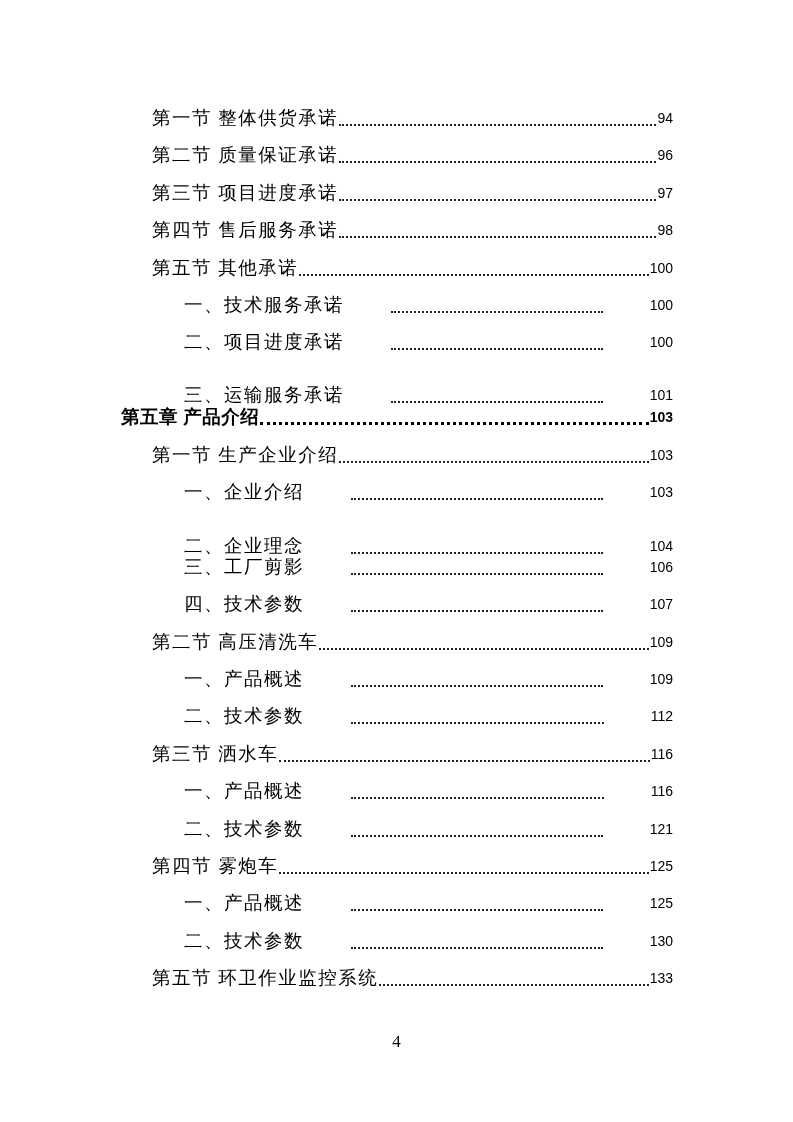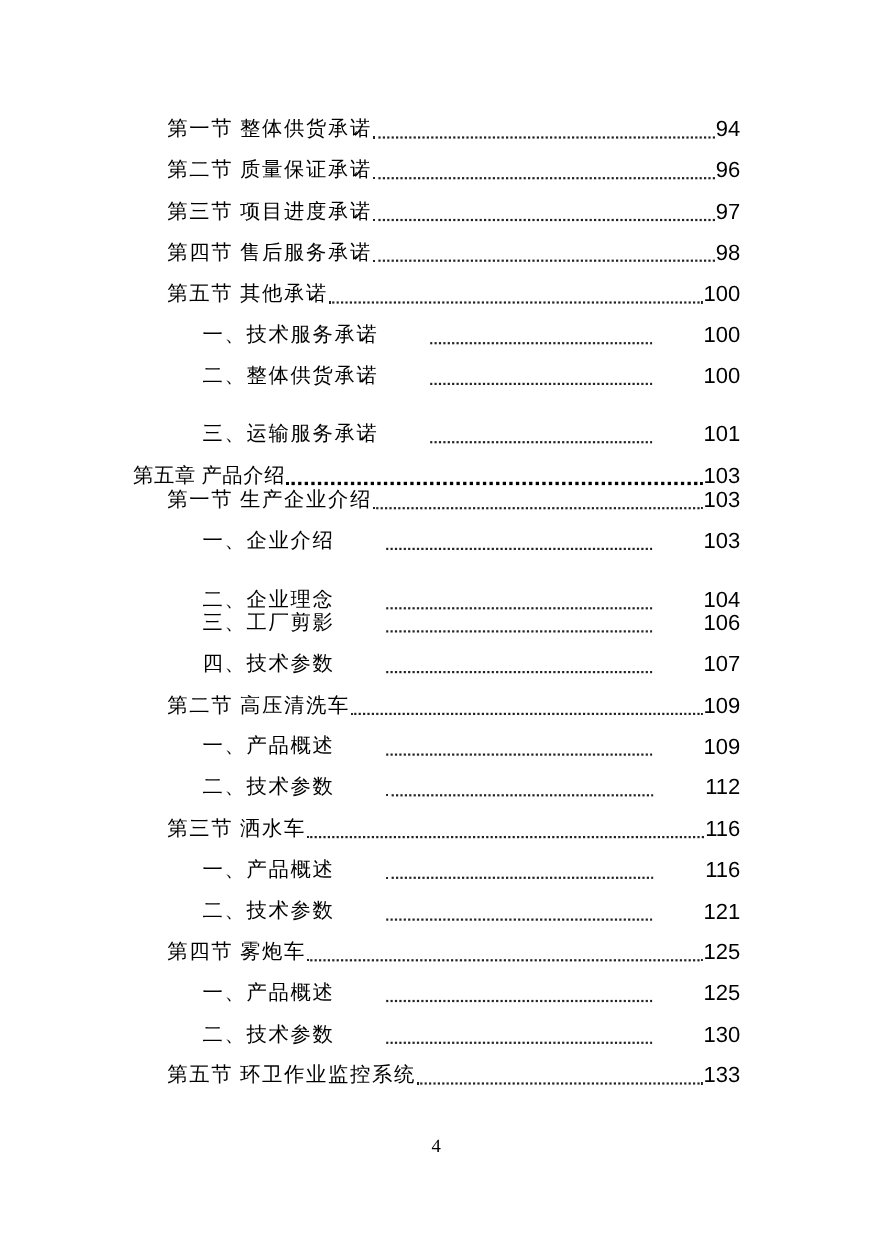--- a/index.html
+++ b/index.html
@@ -31,21 +31,21 @@
     .toc-row {
       position: absolute;
       height: 37px;
       display: flex;
       align-items: center;
       font-size: 18.5px;
       line-height: 37px;
       white-space: nowrap;
       overflow: hidden;
     }
-    .toc-row.level-0 { left: 121px; width: 552px; font-weight: normal; margin-top: 16px; }
+    .toc-row.level-0 { left: 121px; width: 552px; font-weight: bold; }
     .toc-row.level-1 { left: 152px; width: 521px; }
     .toc-row.level-2 { left: 184px; width: 489px; gap: 46px; }
     .toc-label {
       flex: 0 0 auto;
       letter-spacing: 1.5px;
     }
     .toc-row.level-0 .toc-label { letter-spacing: 0.5px; }
     .toc-leader {
       flex: 1 1 auto;
       overflow: hidden;
@@ -59,21 +59,21 @@
       left: 0; right: 0;
       bottom: 11px;
       border-bottom: 2px dotted #222;
     }
     .toc-row.level-0 .toc-leader::after {
       border-bottom: 3px dotted #000;
     }
     .toc-page {
       flex: 0 0 auto;
       font-family: "Liberation Sans", "DejaVu Sans", sans-serif;
-      font-size: 20px;
+      font-size: 14px;
     }
     .page-number {
       position: absolute;
       left: 0;
       width: 793px;
       top: 1032px;
       text-align: center;
       font-size: 17px;
       font-family: "Liberation Serif", serif;
     }
@@ -108,21 +108,21 @@
       <span class="toc-label">第五节  其他承诺</span>
       <span class="toc-leader"></span>
       <span class="toc-page">100</span>
     </div>
     <div class="toc-row level-2" style="top:187px">
       <span class="toc-label">一、技术服务承诺</span>
       <span class="toc-leader"></span>
       <span class="toc-page">100</span>
     </div>
     <div class="toc-row level-2" style="top:224.4px">
-      <span class="toc-label">二、整体供货承诺</span>
+      <span class="toc-label">二、项目进度承诺</span>
       <span class="toc-leader"></span>
       <span class="toc-page">100</span>
     </div>
     <div class="toc-row level-2" style="top:277px">
       <span class="toc-label">三、运输服务承诺</span>
       <span class="toc-leader"></span>
       <span class="toc-page">101</span>
     </div>
     <div class="toc-row level-0" style="top:299.2px">
       <span class="toc-label">第五章  产品介绍</span>

